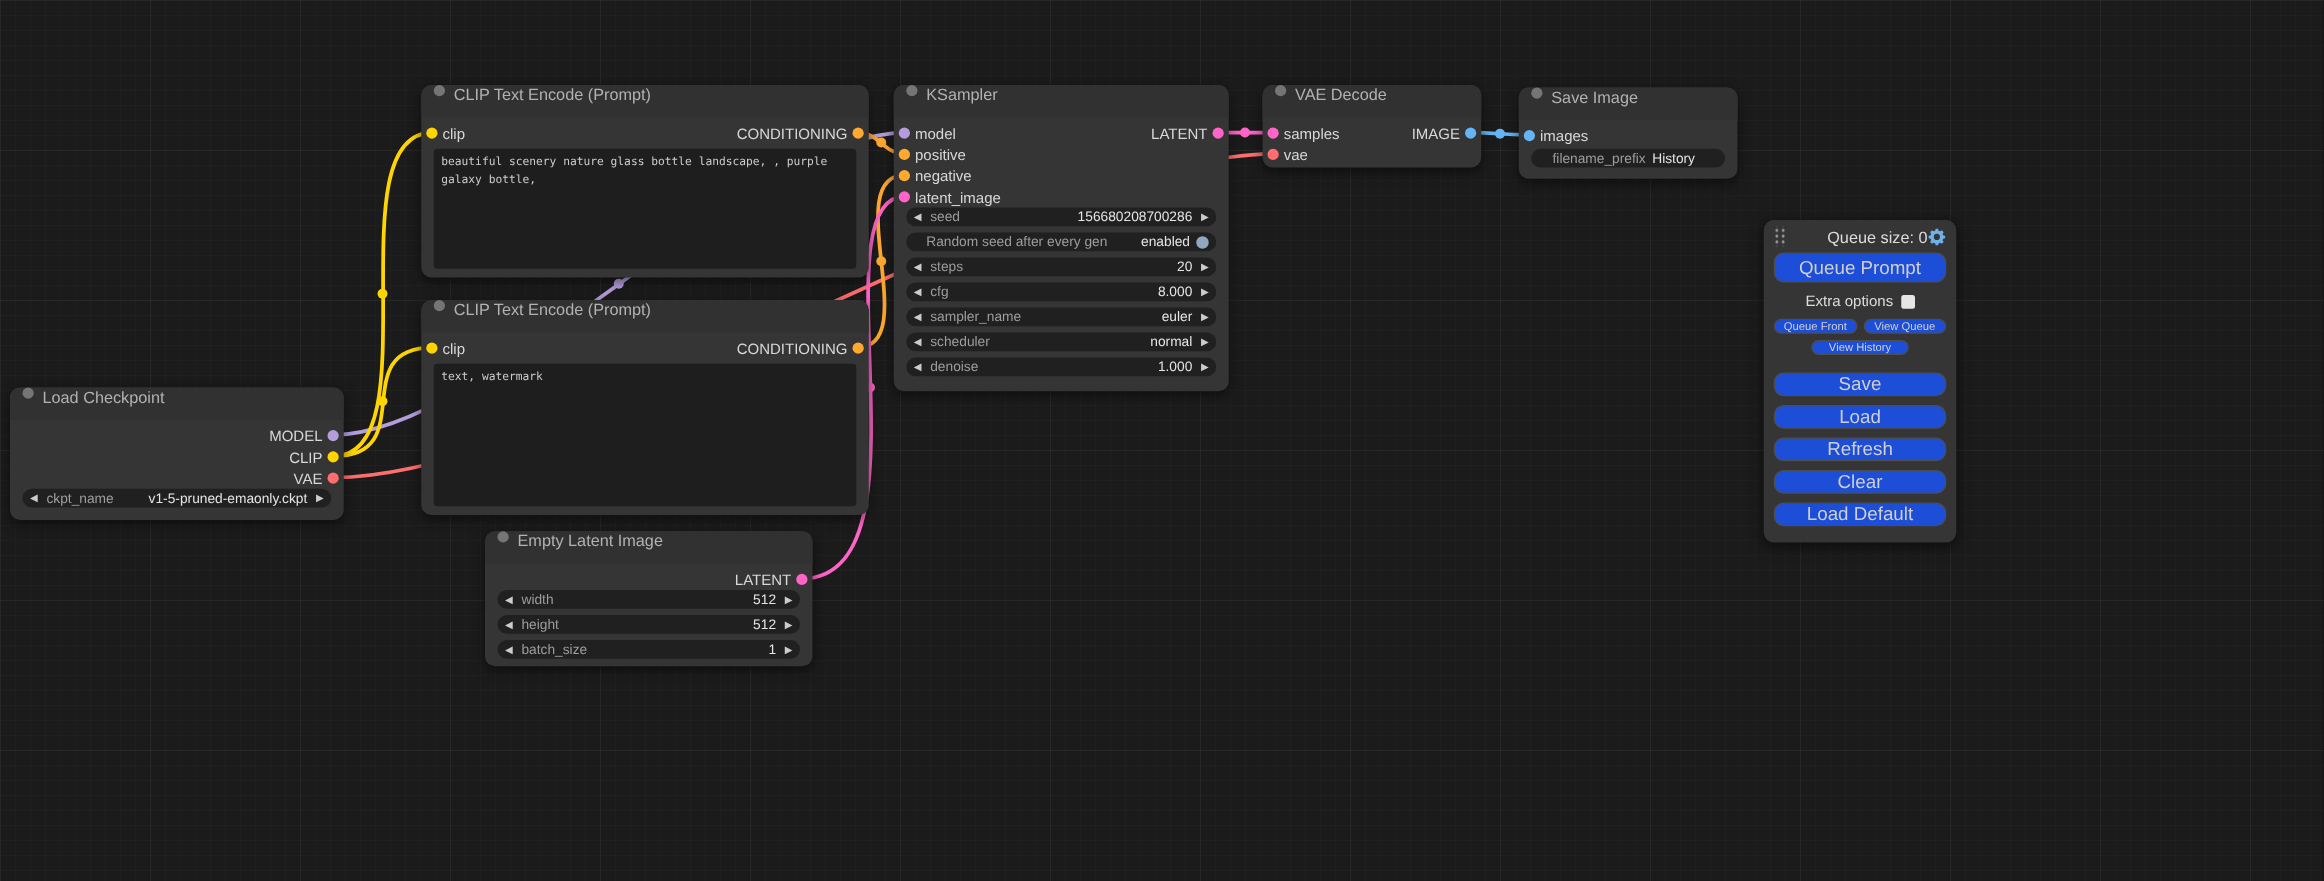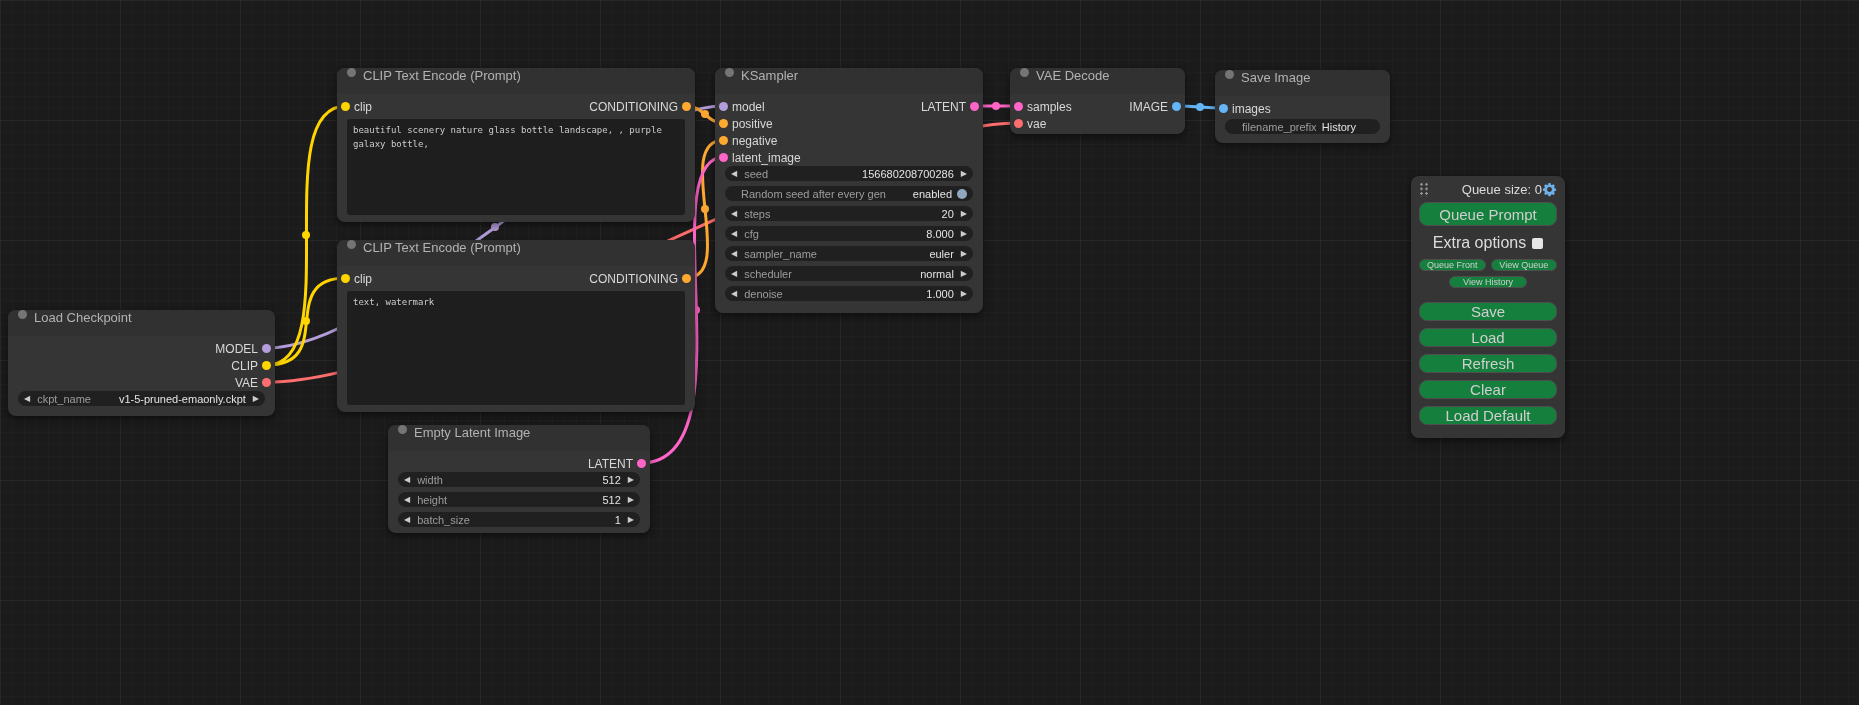--- a/index.html
+++ b/index.html
@@ -51,26 +51,26 @@
 
   #menu { position:absolute; left:1411px; top:176px; width:154px; z-index:3; background:#353535;
           border-radius:8px; padding:5px 8px 6px; display:flex; flex-direction:column;
           box-shadow:0 3px 10px rgba(0,0,0,0.55); }
   .menu-header { display:flex; align-items:center; margin-bottom:5px; }
   .drag-dots { width:10px; height:16px; flex:none;
                background-image:radial-gradient(circle, #969696 1.1px, transparent 1.4px);
                background-size:5px 4.6px; background-position:0 1px; }
   .queue-size { flex:1; text-align:right; color:#dddddd; font-size:13px; }
   .gear { width:15px; height:15px; flex:none; }
-  .btn { background:#15803d; border:1px solid #4e4e4e; border-radius:8px; color:#cfcfcf;
+  .btn { background:#1d4ed8; border:1px solid #4e4e4e; border-radius:8px; color:#cfcfcf;
          font-family:"Liberation Sans", sans-serif; cursor:pointer; padding:0; }
   .btn.queue { height:24px; font-size:15px; margin-bottom:7px; }
   .btn.big { height:19px; font-size:15px; margin-bottom:7px; line-height:1; }
   .extra-row { display:flex; align-items:center; justify-content:center; gap:6px;
-               color:#dddddd; font-size:16px; margin:1px 0 7px; }
+               color:#dddddd; font-size:12px; margin:1px 0 7px; }
   .checkbox { width:11px; height:11px; background:#e6e6e6; border-radius:2px; }
   .small-row { display:flex; gap:5px; margin-bottom:5px; }
   .small-row.center { justify-content:center; margin-bottom:2px; }
   .btn.small { flex:1; font-size:9px; height:12px; border-radius:7px; line-height:8px; }
   .btn.small.history { flex:0 0 auto; width:78px; }
   .gap-top { margin-top:12px; }
 </style>
 </head>
 <body>
 

